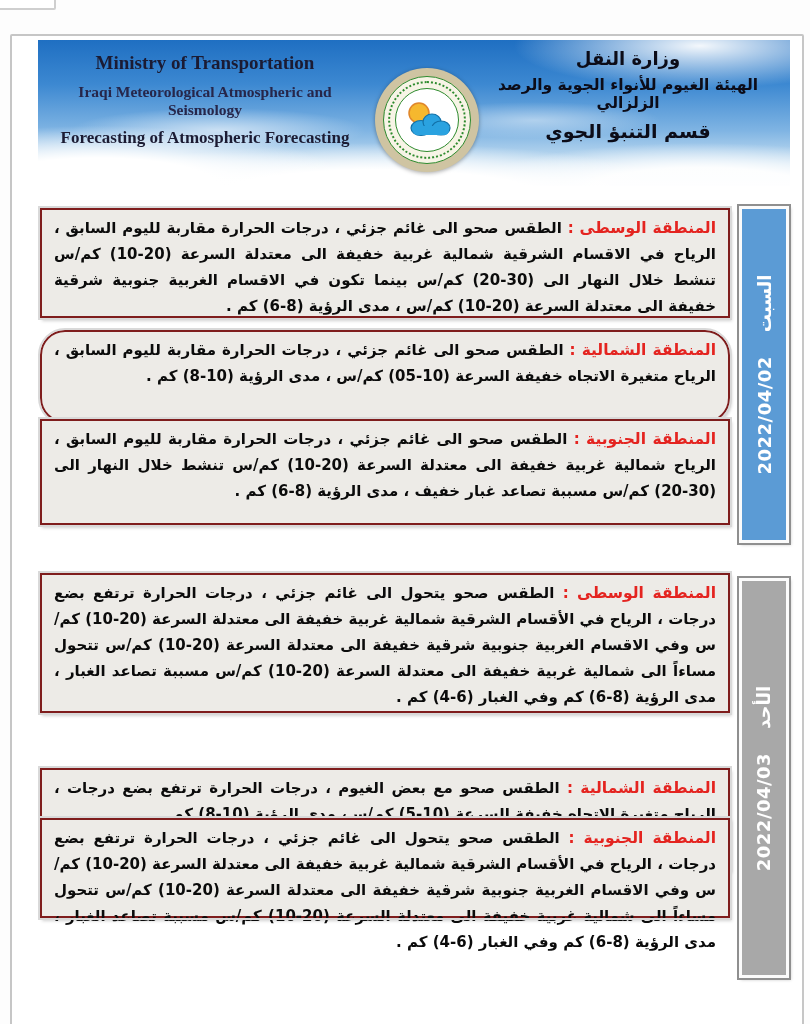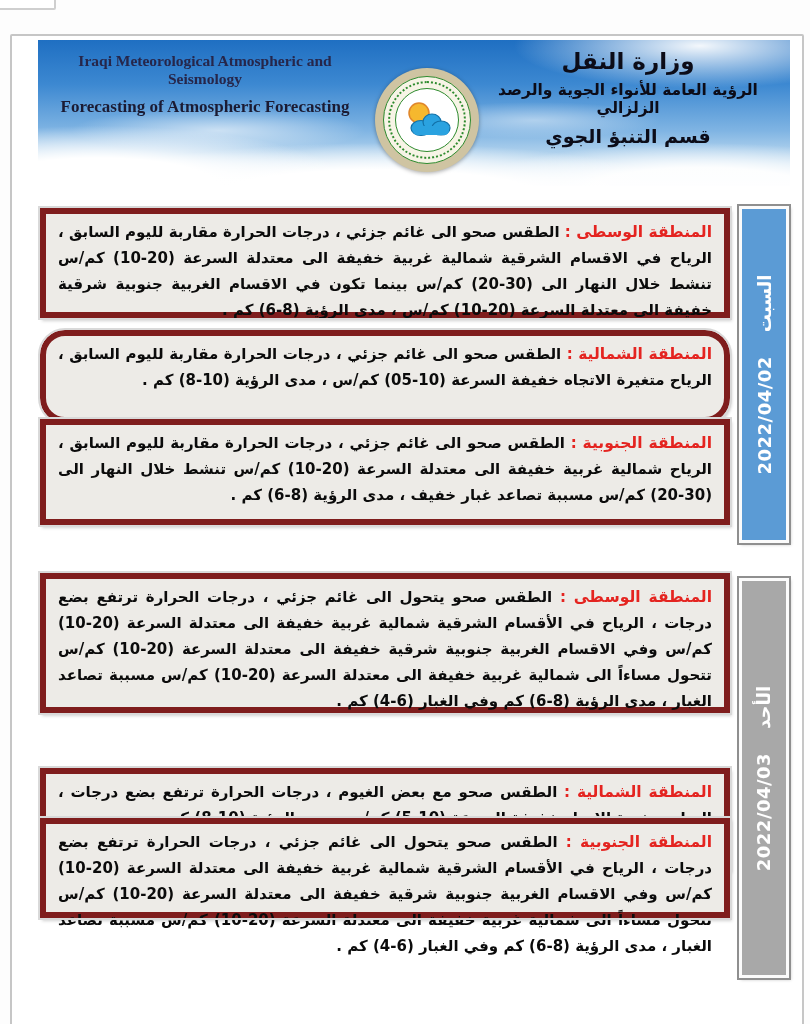--- a/index.html
+++ b/index.html
@@ -34,21 +34,21 @@
     position:absolute; left:12px; top:12px; width:310px; text-align:center;
     font-family:"Liberation Serif", serif; color:#1b1b33;
   }
   .header-english .l1 { font-size:19px; font-weight:bold; margin-bottom:9px; }
   .header-english .l2 { font-size:15.5px; font-weight:bold; color:#26264a; margin-bottom:9px; }
   .header-english .l3 { font-size:17px; font-weight:bold; }
   .header-arabic {
     position:absolute; right:12px; top:8px; width:300px; text-align:center;
     direction:rtl; color:#0c0c18; font-weight:bold;
   }
-  .header-arabic .a1 { font-size:23px; margin-bottom:7px; }
+  .header-arabic .a1 { font-size:18px; margin-bottom:7px; }
   .header-arabic .a2 { font-size:15.5px; margin-bottom:8px; }
   .header-arabic .a3 { font-size:19px; }
   
   .org-logo {
     position:absolute; left:337px; top:28px; width:104px; height:104px;
     border-radius:50%; background:#cfc4a2;
     box-shadow:0 1px 4px rgba(0,0,0,0.35);
     display:flex; align-items:center; justify-content:center;
   }
   .org-logo .band {
@@ -63,21 +63,21 @@
   }
   .org-logo .center {
     width:64px; height:64px; border-radius:50%;
     background:#ffffff; border:1.5px solid #2e8b2e;
     display:flex; align-items:center; justify-content:center;
   }
   
   .forecast-box {
     position:absolute; left:40px; width:690px;
     background:#edebe7;
-    border:6px solid #7f1d1d;
+    border:2px solid #7f1d1d;
     outline:2px solid #d9d9d9;
     box-shadow:2px 3px 3px rgba(0,0,0,0.18);
     padding:5px 12px 4px 12px;
     direction:rtl; text-align:justify;
     font-size:15px; font-weight:bold; color:#0b0b0b; line-height:26px;
   }
   .region-label { color:#e42420; font-weight:bold; font-size:15.5px; }
   .label-sep { color:#e42420; font-weight:bold; }
   .box-1 { top:208px; height:110px; }
   .box-2 { top:330px; height:93px;border-radius:25px;  }
@@ -101,20 +101,21 @@
   }
 </style>
 </head>
 <body>
 
 <div class="page-frame"></div>
 <div class="corner-artifact"></div>
 
 <div class="header-banner">
   <div class="header-english">
+    <div class="l1">Ministry of Transportation</div>
     <div class="l2">Iraqi Meteorological Atmospheric and Seismology</div>
     <div class="l3">Forecasting of Atmospheric Forecasting</div>
   </div>
 
   <div class="org-logo">
     <div class="band">
       <div class="band-text">
         <div class="center">
           <svg width="52" height="40" viewBox="0 0 52 40">
             <circle cx="18" cy="13" r="10" fill="#f6b82e" stroke="#e0862a" stroke-width="1.5"></circle>
@@ -125,21 +126,21 @@
               <rect x="12" y="26" width="36" height="9" rx="4.5" fill="#2aa2e0"></rect>
             </g>
           </svg>
         </div>
       </div>
     </div>
   </div>
 
   <div class="header-arabic">
     <div class="a1">وزارة النقل</div>
-    <div class="a2">الرؤية العامة للأنواء الجوية والرصد الزلزالي</div>
+    <div class="a2">الهيئة الغيوم للأنواء الجوية والرصد الزلزالي</div>
     <div class="a3">قسم التنبؤ الجوي</div>
   </div>
 </div>
 
 <div class="forecast-box box-1">
   <span class="region-label">المنطقة الوسطى</span><span class="label-sep"> : </span><span>الطقس صحو الى غائم جزئي ، درجات الحرارة مقاربة لليوم السابق ، الرياح في الاقسام الشرقية  شمالية غربية خفيفة الى معتدلة السرعة (20-10) كم/س تنشط خلال النهار الى (30-20) كم/س بينما تكون في الاقسام الغربية جنوبية شرقية خفيفة الى معتدلة السرعة (20-10) كم/س ، مدى الرؤية (8-6) كم .</span>
 </div>
 <div class="forecast-box box-2">
   <span class="region-label">المنطقة الشمالية</span><span class="label-sep"> : </span><span>الطقس صحو الى غائم جزئي ، درجات الحرارة مقاربة لليوم السابق ، الرياح  متغيرة الاتجاه خفيفة السرعة (10-05) كم/س ، مدى الرؤية (10-8) كم .</span>
 </div>

